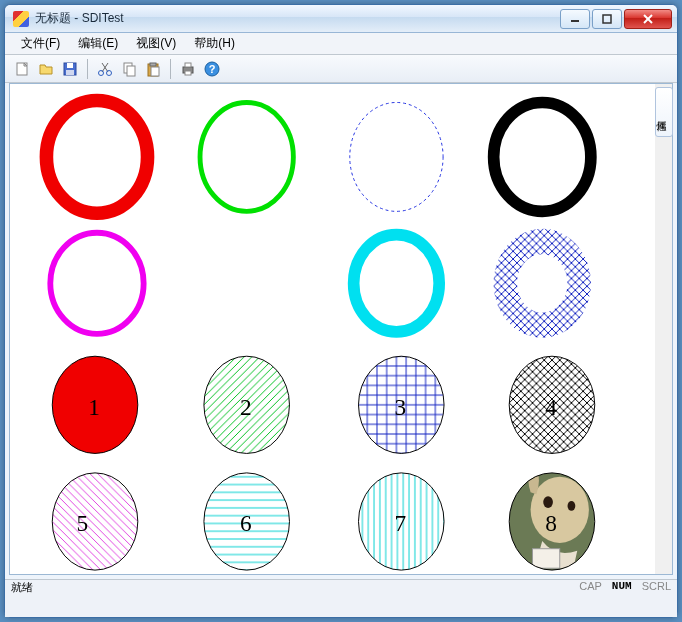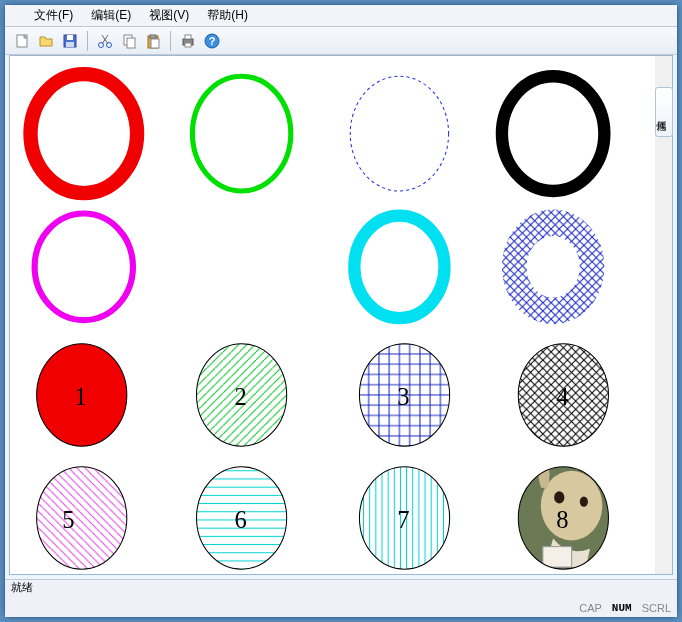--- a/index.html
+++ b/index.html
@@ -53,21 +53,21 @@
     margin-right:5px;
     width:48px;
     background: linear-gradient(#f28b85,#d9342d 45%,#c21e17 46%,#e0544e);
     border-color:#a02018; color:#fff;
   }
   .menubar {
     height: 22px;
     background: #f1f4f9;
     border-bottom:1px solid #c0c8d0;
     display:flex; align-items:center;
-    padding-left:21px;
+    padding-left:8px;
     gap:2px;
   }
   .menu-item { padding: 2px 8px; cursor:pointer; }
   .toolbar {
     height: 28px;
     background: linear-gradient(#f8fafd,#e8eef6);
     border-bottom:1px solid #c0c8d0;
     display:flex; align-items:center;
     padding: 0 6px;
     gap:2px;
@@ -105,29 +105,51 @@
     writing-mode: vertical-rl;
   }
   .statusbar {
     height:38px;
     background:#eef2f8;
     border-top:1px solid #c0c8d0;
     display:flex; align-items:flex-start;
     font-size:11px;
     padding: 0 6px;
   }
-  .status-right { margin-left:auto; display:flex; gap:10px;margin-top:22px; }
+  .status-right { margin-left:auto; display:flex; gap:10px; }
   .status-right span.active { font-weight:bold; color:#000;font-family:Liberation Mono, monospace; }
   .status-right span { color:#888; }
   text.num { font: 24px "Times New Roman", serif; fill:#000; }
 </style>
 </head>
 <body>
 
 <div class="window">
+  <div class="titlebar">
+    <div class="app-icon"></div>
+    <div class="titlebar-text">无标题 - SDITest</div>
+    <div class="win-controls">
+      <div class="win-btn">
+        <svg width="10" height="10">
+            <line x1="1" y1="7" x2="9" y2="7" stroke="#333" stroke-width="2"></line>
+          </svg>
+      </div>
+      <div class="win-btn">
+        <svg width="10" height="10">
+            <rect x="1" y="1" width="8" height="8" fill="none" stroke="#333" stroke-width="1.5"></rect>
+          </svg>
+      </div>
+      <div class="win-btn close">
+        <svg width="12" height="12">
+            <line x1="2" y1="2" x2="10" y2="10" stroke="#fff" stroke-width="2"></line>
+            <line x1="10" y1="2" x2="2" y2="10" stroke="#fff" stroke-width="2"></line>
+          </svg>
+      </div>
+    </div>
+  </div>
 
   <div class="menubar">
     <div class="menu-item">文件(F)</div>
     <div class="menu-item">编辑(E)</div>
     <div class="menu-item">视图(V)</div>
     <div class="menu-item">帮助(H)</div>
   </div>
 
   <div class="toolbar">
     <div class="tb-btn" title="新建">

